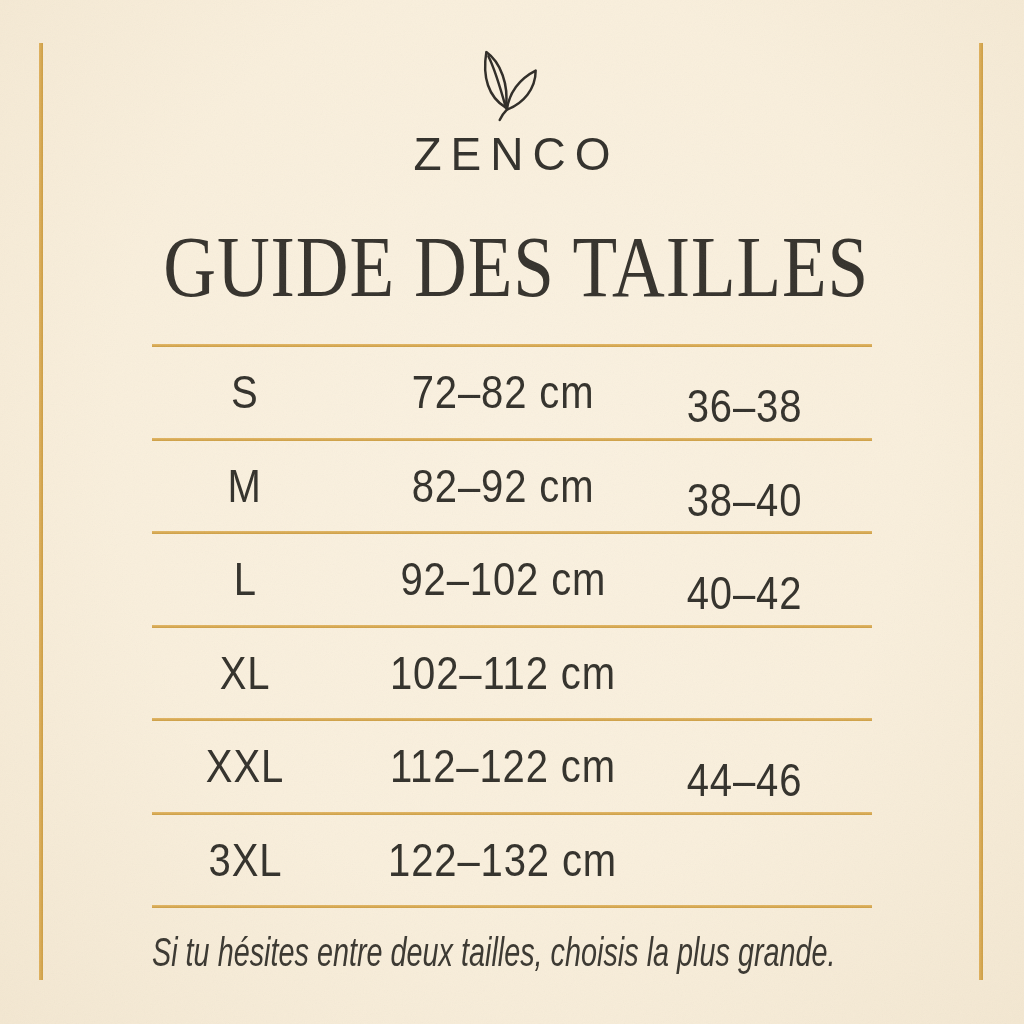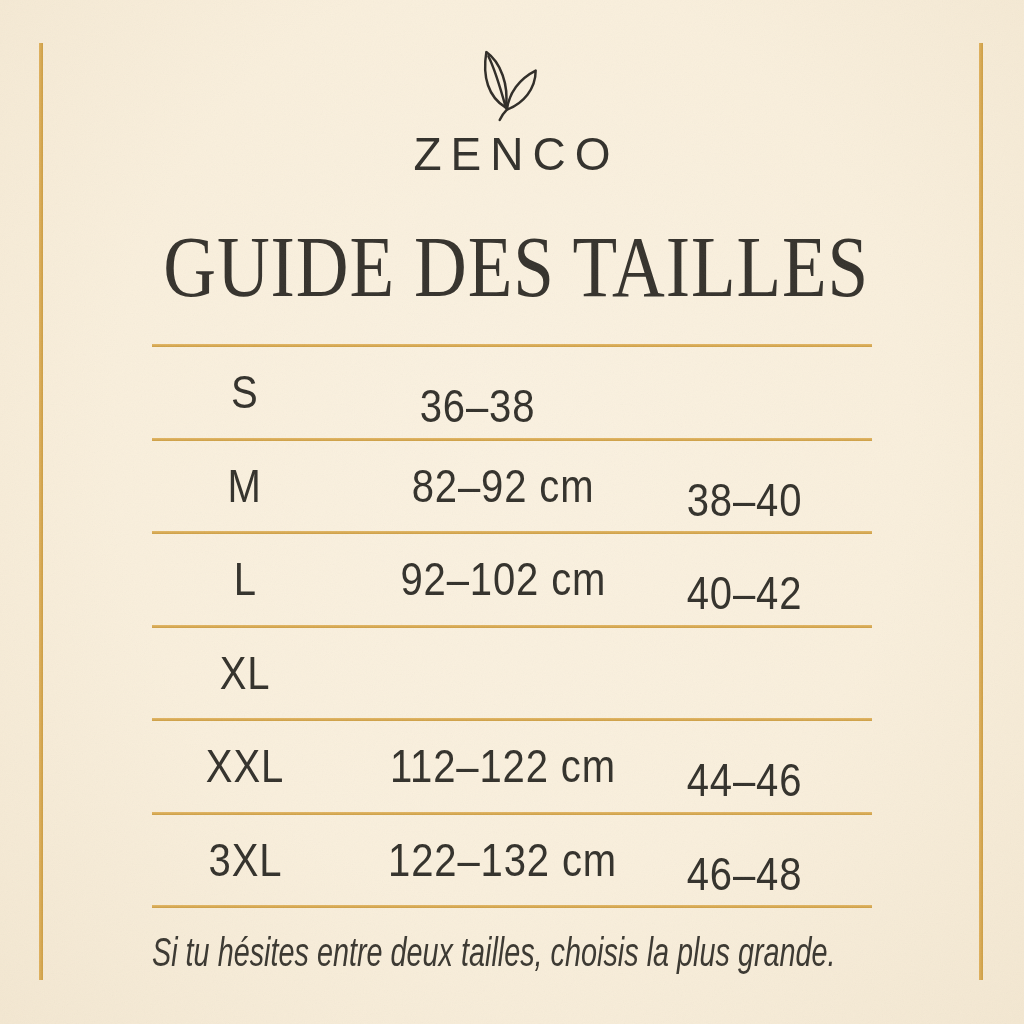--- a/index.html
+++ b/index.html
@@ -120,54 +120,55 @@
 
   <div class="title">
     <span class="squeeze">GUIDE DES TAILLES</span>
   </div>
 
   <div class="size-table">
     <div class="rule"></div>
 
     <div class="row">
       <div class="cell"><span class="cond">S</span></div>
+      <div class="cell"><span class="cond">72–82 cm</span></div>
       <div class="cell cell-eu"><span class="cond">36–38</span></div>
     </div>
     <div class="rule"></div>
 
     <div class="row">
       <div class="cell"><span class="cond">M</span></div>
       <div class="cell"><span class="cond">82–92 cm</span></div>
       <div class="cell cell-eu"><span class="cond">38–40</span></div>
     </div>
     <div class="rule"></div>
 
     <div class="row">
       <div class="cell"><span class="cond">L</span></div>
       <div class="cell"><span class="cond">92–102 cm</span></div>
       <div class="cell cell-eu"><span class="cond">40–42</span></div>
     </div>
     <div class="rule"></div>
 
     <div class="row">
       <div class="cell"><span class="cond">XL</span></div>
+      <div class="cell"><span class="cond">102–112 cm</span></div>
     </div>
     <div class="rule"></div>
 
     <div class="row">
       <div class="cell"><span class="cond">XXL</span></div>
       <div class="cell"><span class="cond">112–122 cm</span></div>
       <div class="cell cell-eu"><span class="cond">44–46</span></div>
     </div>
     <div class="rule"></div>
 
     <div class="row">
       <div class="cell"><span class="cond">3XL</span></div>
       <div class="cell"><span class="cond">122–132 cm</span></div>
-      <div class="cell cell-eu"><span class="cond">46–48</span></div>
     </div>
     <div class="rule"></div>
   </div>
 
   <div class="footer-note">
     <span class="squeeze-l">Si tu hésites entre deux tailles, choisis la plus grande.</span>
   </div>
 
   <svg class="grain">
     <filter id="grain-f">

